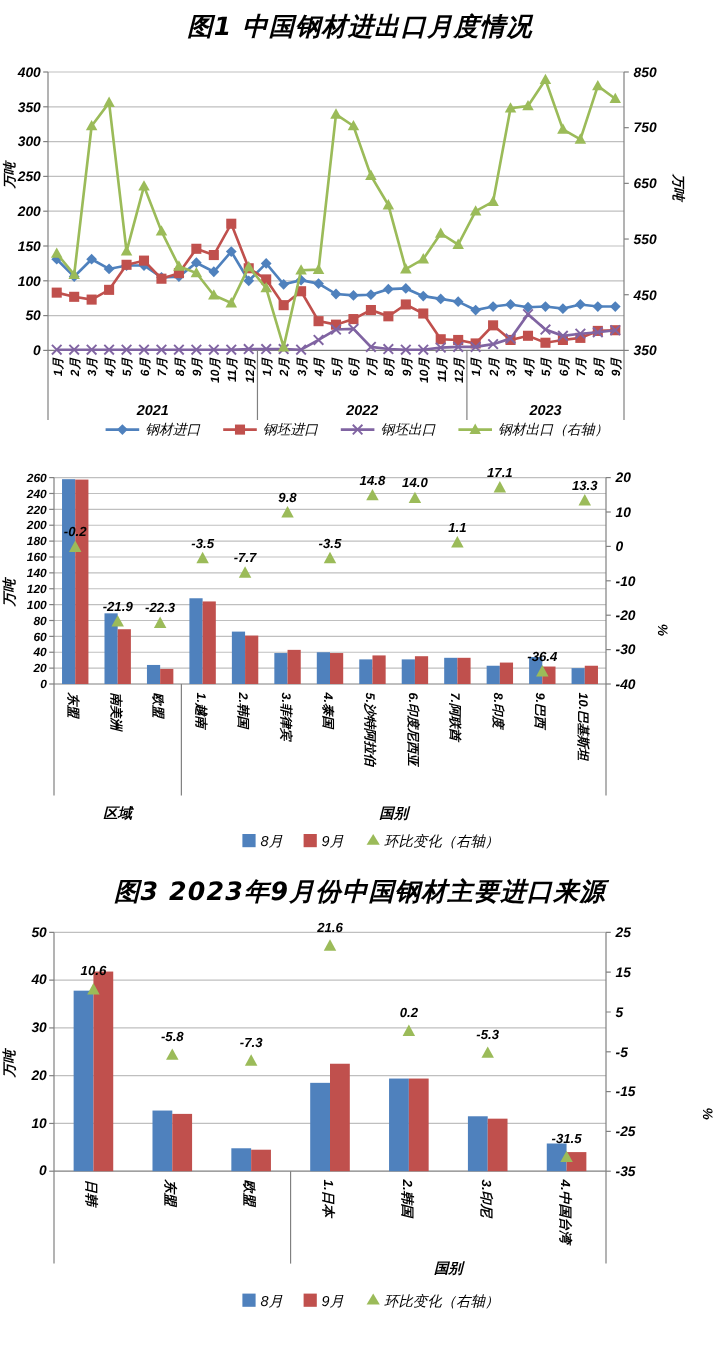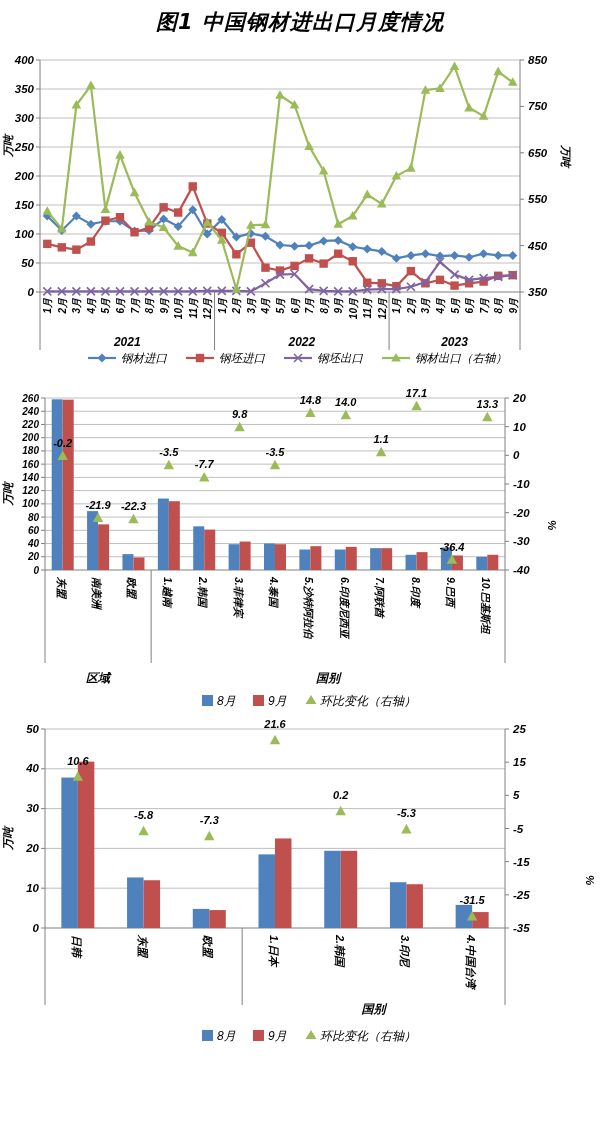--- a/index.html
+++ b/index.html
@@ -439,20 +439,21 @@
         <text x="217" y="320" fill="#000000" font-size="12" font-weight="normal" text-anchor="start" font-family="&quot;Liberation Sans&quot;,&quot;DejaVu Sans&quot;,sans-serif">8月</text>
         <rect x="253" y="310" width="11" height="11" fill="#C0504D"></rect>
         <text x="268" y="320" fill="#000000" font-size="12" font-weight="normal" text-anchor="start" font-family="&quot;Liberation Sans&quot;,&quot;DejaVu Sans&quot;,sans-serif">9月</text>
         <polygon points="311,310 316.5,319 305.5,319" fill="#9BBB59"></polygon>
         <text x="320" y="320" fill="#000000" font-size="12" font-weight="normal" text-anchor="start" font-family="&quot;Liberation Sans&quot;,&quot;DejaVu Sans&quot;,sans-serif">环比变化（右轴）</text>
       </g>
     </svg>
 </div>
 
 <div class="fig">
+  <h2 id="t3" class="chart-title">图3 2023年9月份中国钢材主要进口来源</h2>
   <svg id="c3" width="600" height="333" viewBox="0 0 600 333">
       <g>
         <line x1="45" y1="213" x2="505" y2="213" stroke="#808080" stroke-width="1"></line>
         <line x1="45" y1="173.2" x2="505" y2="173.2" stroke="#BFBFBF" stroke-width="1"></line>
         <line x1="45" y1="133.39999999999998" x2="505" y2="133.39999999999998" stroke="#BFBFBF" stroke-width="1"></line>
         <line x1="45" y1="93.60000000000001" x2="505" y2="93.60000000000001" stroke="#BFBFBF" stroke-width="1"></line>
         <line x1="45" y1="53.79999999999998" x2="505" y2="53.79999999999998" stroke="#BFBFBF" stroke-width="1"></line>
         <line x1="45" y1="14" x2="505" y2="14" stroke="#BFBFBF" stroke-width="1"></line>
         <line x1="45" y1="14" x2="45" y2="213" stroke="#808080" stroke-width="1"></line>
         <line x1="505" y1="14" x2="505" y2="213" stroke="#808080" stroke-width="1"></line>

